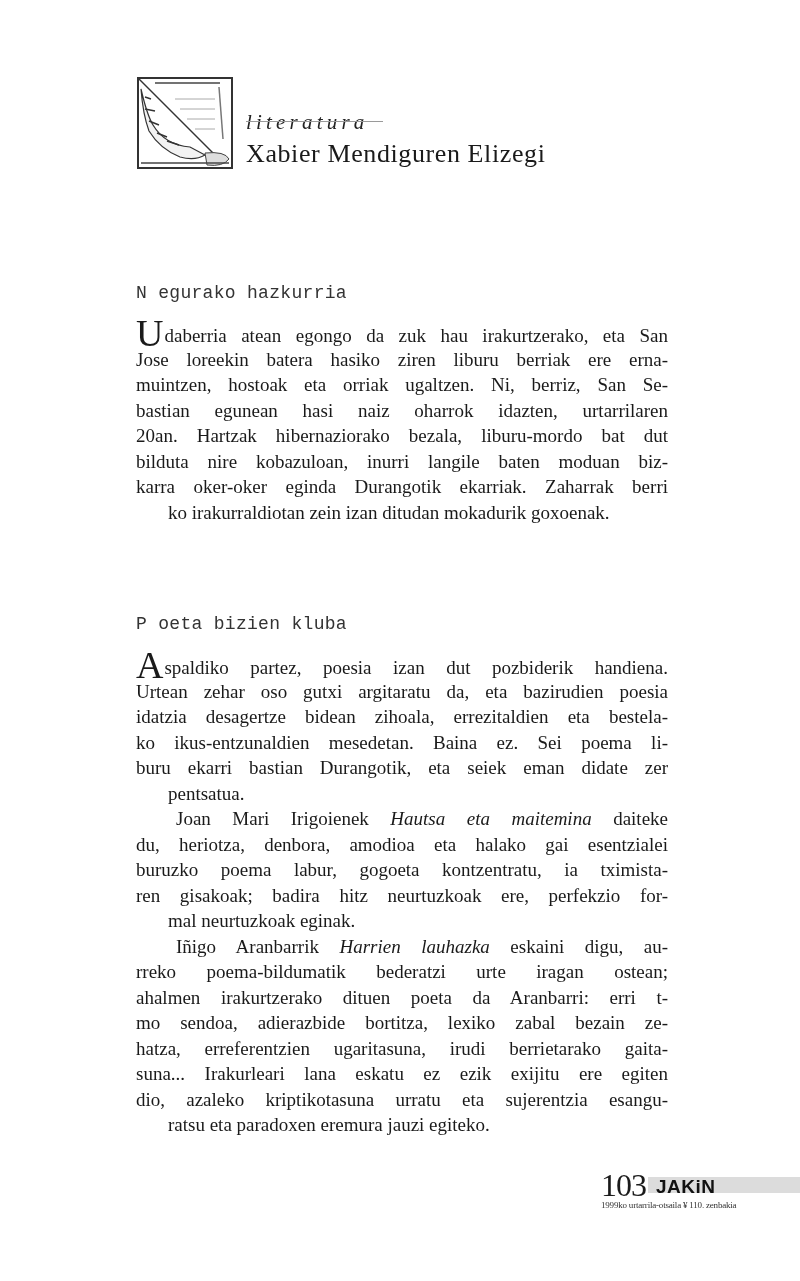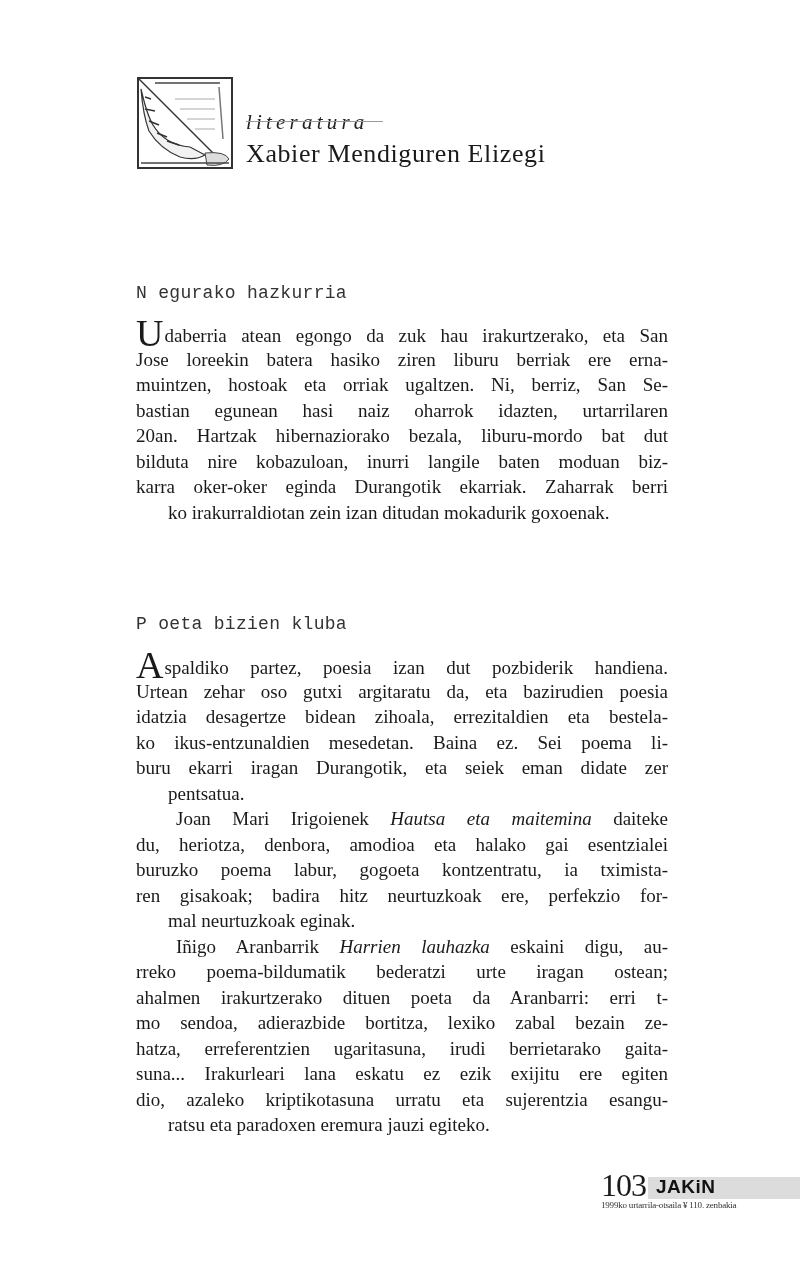--- a/index.html
+++ b/index.html
@@ -9,21 +9,21 @@
     .header-rule { position: absolute; left: 246px; top: 121px; width: 137px; height: 0; border-top: 1px solid #9a9a9a; }
     .author { position: absolute; left: 246px; top: 139px; font-family: "Liberation Serif", serif; font-size: 26px; letter-spacing: 0.6px; color: #1a1a1a; }
     .section-heading { position: absolute; left: 136px; font-family: "Liberation Mono", monospace; font-size: 18px; color: #333; letter-spacing: 0.3px; }
     .body-block { position: absolute; left: 136px; width: 532px; font-family: "Liberation Serif", serif; font-size: 19px; line-height: 25.5px; color: #1a1a1a; }
     .line { display: block; white-space: nowrap; text-align: justify; text-align-last: justify; height: 25.5px; }
     .line.last { text-align-last: left; margin-left: 32px; }
     .line.indent { padding-left: 40px; }
     .dropcap { font-size: 38px; line-height: 25px; vertical-align: -4px; margin-right: 1px; }
     em { font-style: italic; }
     .page-number { position: absolute; left: 601px; top: 1167px; font-family: "Liberation Serif", serif; font-size: 32px; color: #1a1a1a; letter-spacing: -1px; }
-    .brand-band { position: absolute; left: 648px; top: 1177px; width: 152px; height: 22px; background: #dcdcdc; }
+    .brand-band { position: absolute; left: 648px; top: 1177px; width: 152px; height: 16px; background: #dcdcdc; }
     .brand-name { position: absolute; left: 8px; top: -1px; font-family: "Liberation Sans", sans-serif; font-weight: bold; font-size: 19px; color: #111; letter-spacing: 0.5px; }
     .issue-info { position: absolute; left: 601px; top: 1200px; font-family: Liberation Serif, serif; font-size: 9px; color: #333; letter-spacing: -0.2px; }
   </style>
 </head>
 <body>
 
 <div class="logo">
   <svg width="100" height="96" viewBox="0 0 100 96">
     <rect x="3" y="3" width="94" height="90" fill="none" stroke="#333" stroke-width="2"></rect>
     <line x1="20" y1="8" x2="85" y2="8" stroke="#444" stroke-width="1.5"></line>
@@ -54,21 +54,21 @@
   <span class="line">karra oker-oker eginda Durangotik ekarriak. Zaharrak berri</span>
   <span class="line last">ko irakurraldiotan zein izan ditudan mokadurik goxoenak.</span>
 </div>
 
 <div class="section-heading" style="top:614px;">P oeta bizien kluba</div>
 <div class="body-block" style="top:653px;">
   <span class="line"><span class="dropcap">A</span><span>spaldiko partez, poesia izan dut pozbiderik handiena.</span></span>
   <span class="line">Urtean zehar oso gutxi argitaratu da, eta bazirudien poesia</span>
   <span class="line">idatzia desagertze bidean zihoala, errezitaldien eta bestela-</span>
   <span class="line">ko ikus-entzunaldien mesedetan. Baina ez. Sei poema li-</span>
-  <span class="line">buru ekarri iragan Durangotik, eta seiek eman didate zer</span>
+  <span class="line">buru ekarri bastian Durangotik, eta seiek eman didate zer</span>
   <span class="line last">pentsatua.</span>
 
   <span class="line indent"><span>Joan Mari Irigoienek </span><em>Hautsa eta maitemina</em><span> daiteke</span></span>
   <span class="line">du, heriotza, denbora, amodioa eta halako gai esentzialei</span>
   <span class="line">buruzko poema labur, gogoeta kontzentratu, ia tximista-</span>
   <span class="line">ren gisakoak; badira hitz neurtuzkoak ere, perfekzio for-</span>
   <span class="line last">mal neurtuzkoak eginak.</span>
 
   <span class="line indent"><span>Iñigo Aranbarrik </span><em>Harrien lauhazka</em><span> eskaini digu, au-</span></span>
   <span class="line">rreko poema-bildumatik bederatzi urte iragan ostean;</span>

